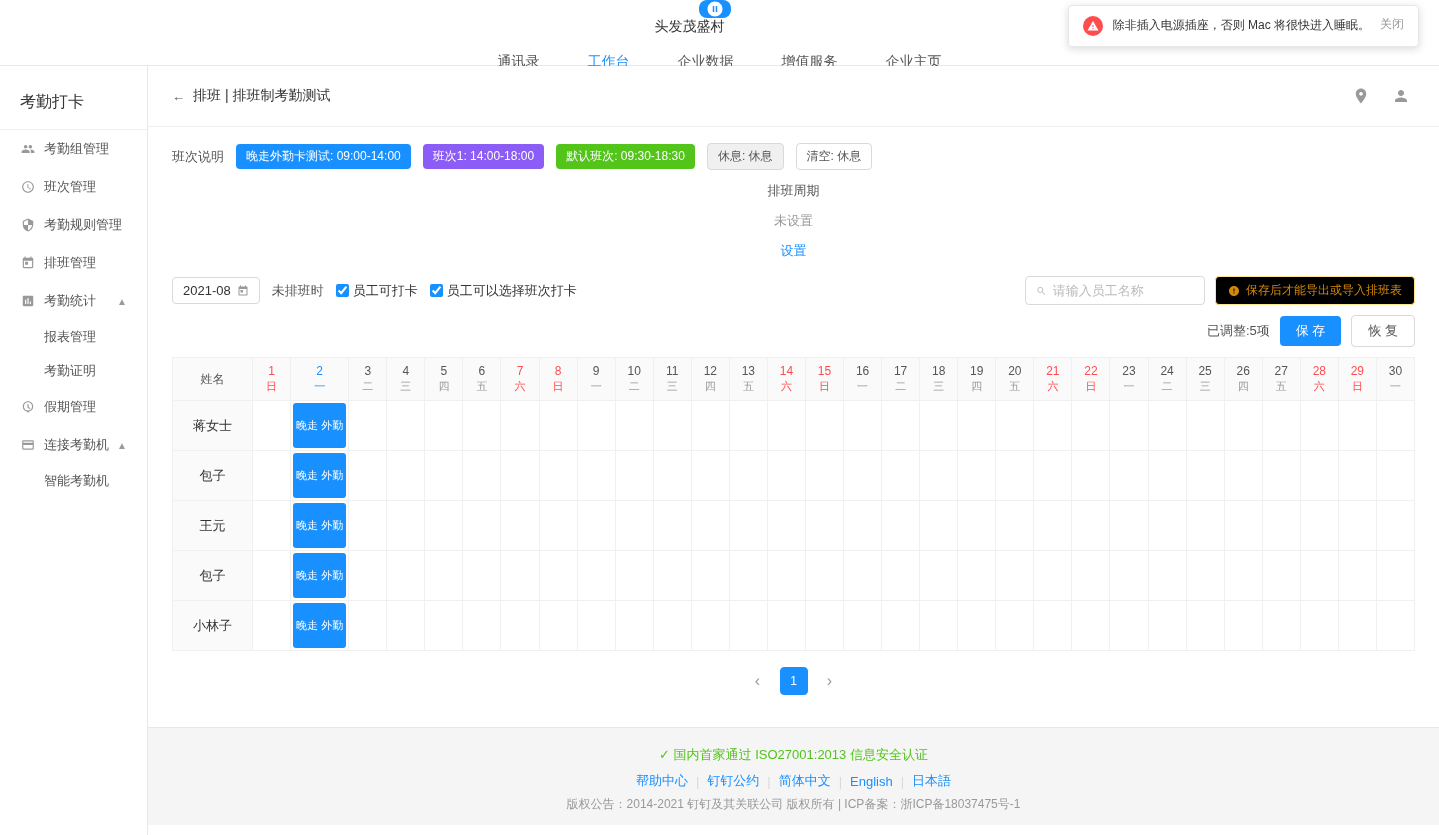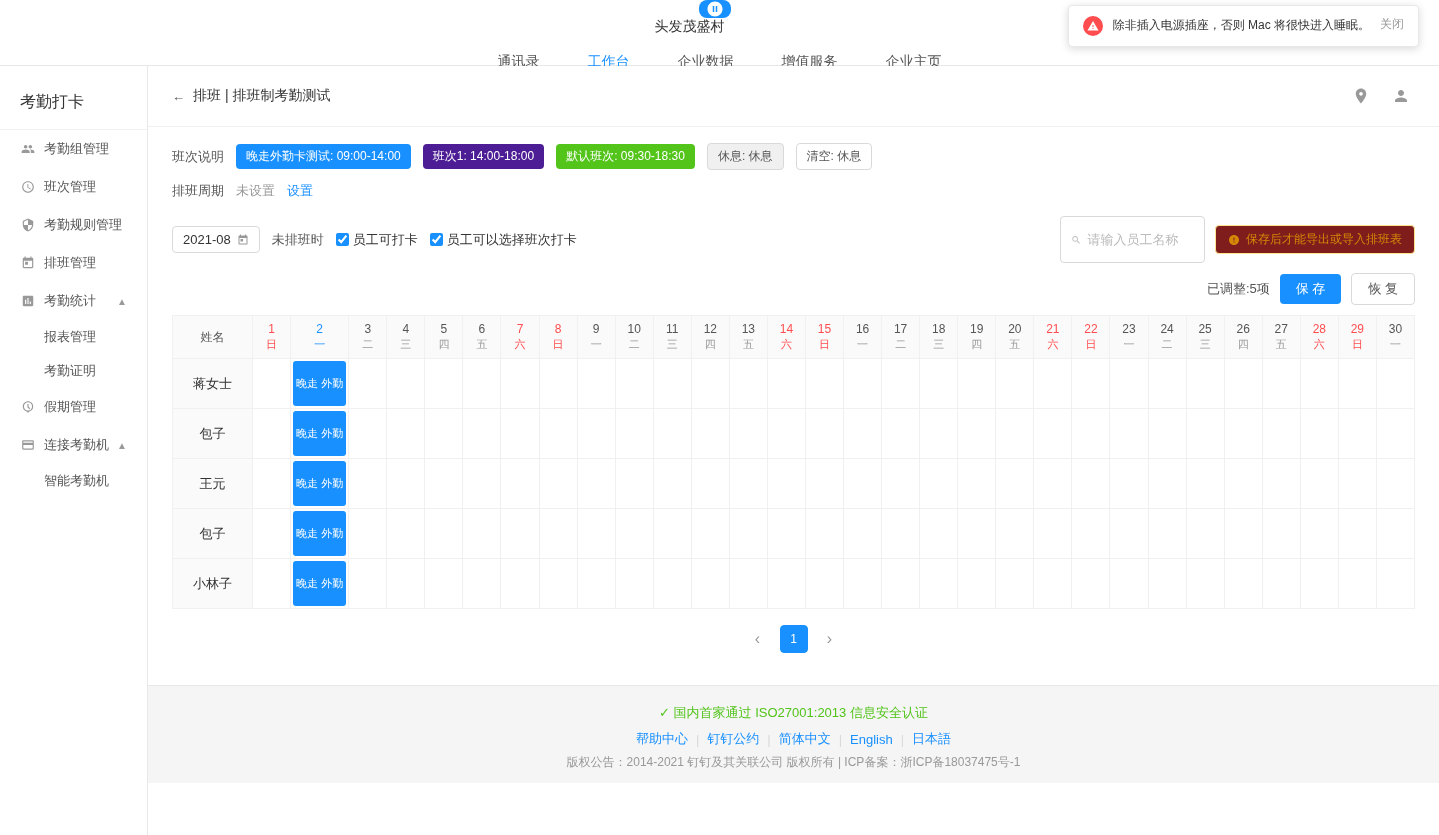--- a/index.html
+++ b/index.html
@@ -43,50 +43,50 @@
     .breadcrumb-text { font-size: 14px; color: #333; font-weight: 500; }
 
     
     .schedule-config { padding: 16px 24px; background: #fff; }
     .config-row { display: flex; align-items: center; gap: 12px; margin-bottom: 12px; }
     .config-label { font-size: 13px; color: #555; white-space: nowrap; }
 
     
     .badge { border-radius: 4px; padding: 4px 10px; font-size: 12px; color: #fff; white-space: nowrap; cursor: pointer; }
     .badge-blue { background: #1890ff; }
-    .badge-orange { background: #4c1d95; }
+    .badge-orange { background: #8b5cf6; }
     .badge-green { background: #52c41a; }
     .badge-gray { background: #f0f0f0; color: #555; border: 1px solid #d9d9d9; }
     .clear-btn { background: #fff; border: 1px solid #d9d9d9; border-radius: 4px; padding: 4px 10px; font-size: 12px; color: #555; cursor: pointer; }
 
     
-    .period-row { display: flex; align-items: center; gap: 12px; margin-bottom: 16px; }
+    .period-row { display: flex; align-items: center; gap: 12px; margin-bottom: 16px; flex-direction: column; }
     .period-label { font-size: 13px; color: #555; }
     .period-value { color: #999; font-size: 13px; }
     .link-blue { color: #1890ff; cursor: pointer; text-decoration: none; }
 
     
     .toolbar-row { display: flex; align-items: center; justify-content: space-between; margin-bottom: 10px; }
     .toolbar-left { display: flex; align-items: center; gap: 12px; }
     .toolbar-right { display: flex; align-items: center; gap: 10px; }
     .date-picker { border: 1px solid #d9d9d9; border-radius: 4px; padding: 5px 10px; font-size: 13px; color: #333; display: flex; align-items: center; gap: 6px; cursor: pointer; }
     .unscheduled-label { font-size: 13px; color: #555; }
     .checkbox-item { display: flex; align-items: center; gap: 4px; font-size: 13px; color: #333; cursor: pointer; }
     .checkbox-item input[type="checkbox"] { accent-color: #1890ff; }
 
     
-    .search-box { border: 1px solid #d9d9d9; border-radius: 4px; padding: 15px 10px; font-size: 13px; width: 145px; display: flex; align-items: center; gap: 6px; color: #ccc; }
+    .search-box { border: 1px solid #d9d9d9; border-radius: 4px; padding: 6px 10px; font-size: 13px; width: 180px; display: flex; align-items: center; gap: 6px; color: #ccc; }
     .search-input { border: none; outline: none; font-size: 13px; color: #333; width: 100%; }
     .search-input::placeholder { color: #bbb; }
 
     
     .adjusted-count { font-size: 13px; color: #555; }
     .btn-save { background: #1890ff; color: #fff; border: none; border-radius: 4px; padding: 6px 16px; font-size: 13px; cursor: pointer; }
     .btn-restore { background: #fff; color: #555; border: 1px solid #d9d9d9; border-radius: 4px; padding: 6px 16px; font-size: 13px; cursor: pointer; }
-    .export-hint { background: #7f1d1d; border: 1px solid #ffe58f; border-radius: 4px; padding: 5px 12px; font-size: 12px; color: #d48806; display: flex; align-items: center; gap: 6px; }
+    .export-hint { background: #000000; border: 1px solid #ffe58f; border-radius: 4px; padding: 5px 12px; font-size: 12px; color: #d48806; display: flex; align-items: center; gap: 6px; }
 
     
     .calendar-table { width: 100%; border-collapse: collapse; font-size: 12px; }
     .calendar-table th, .calendar-table td { border: 1px solid #f0f0f0; text-align: center; min-width: 38px; }
     .calendar-table th { background: #fafafa; padding: 6px 2px; font-weight: normal; color: #555; }
     .col-name { min-width: 80px; width: 80px; }
     .date-num { font-size: 12px; font-weight: 500; }
     .date-num.red { color: #ff4d4f; }
     .date-num.blue { color: #1890ff; }
     .day-label { font-size: 11px; color: #999; margin-top: 1px; }

